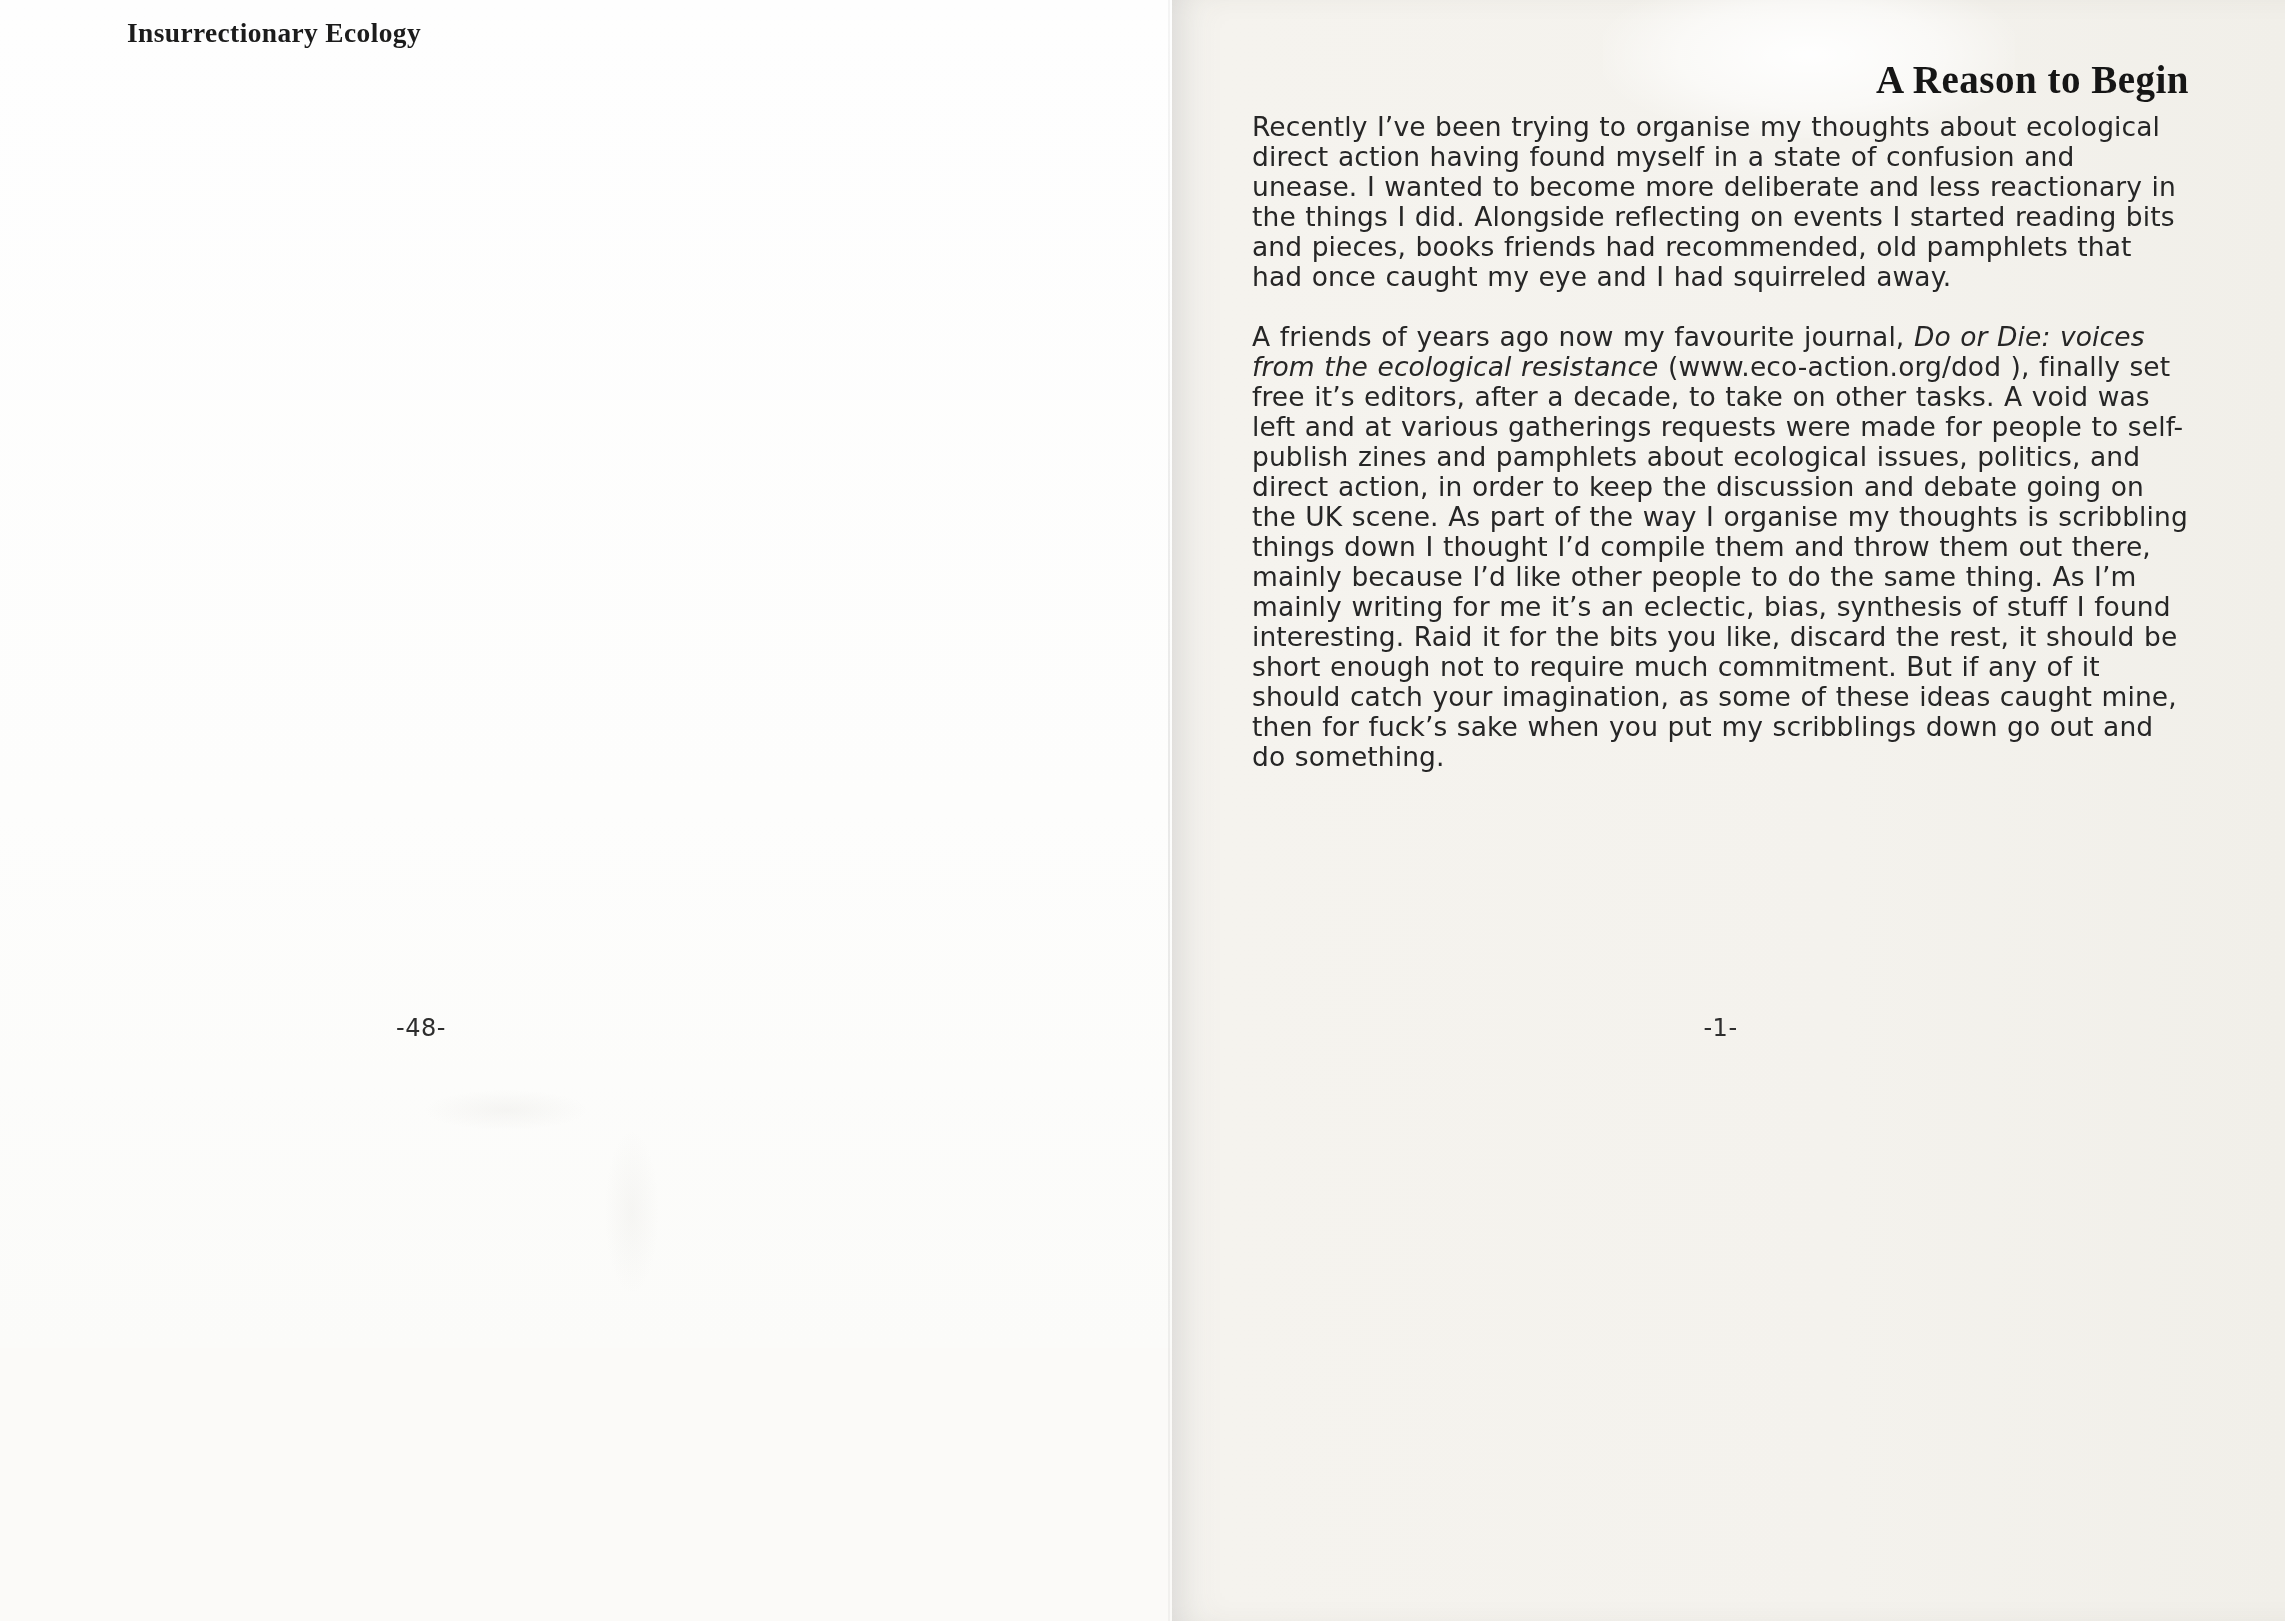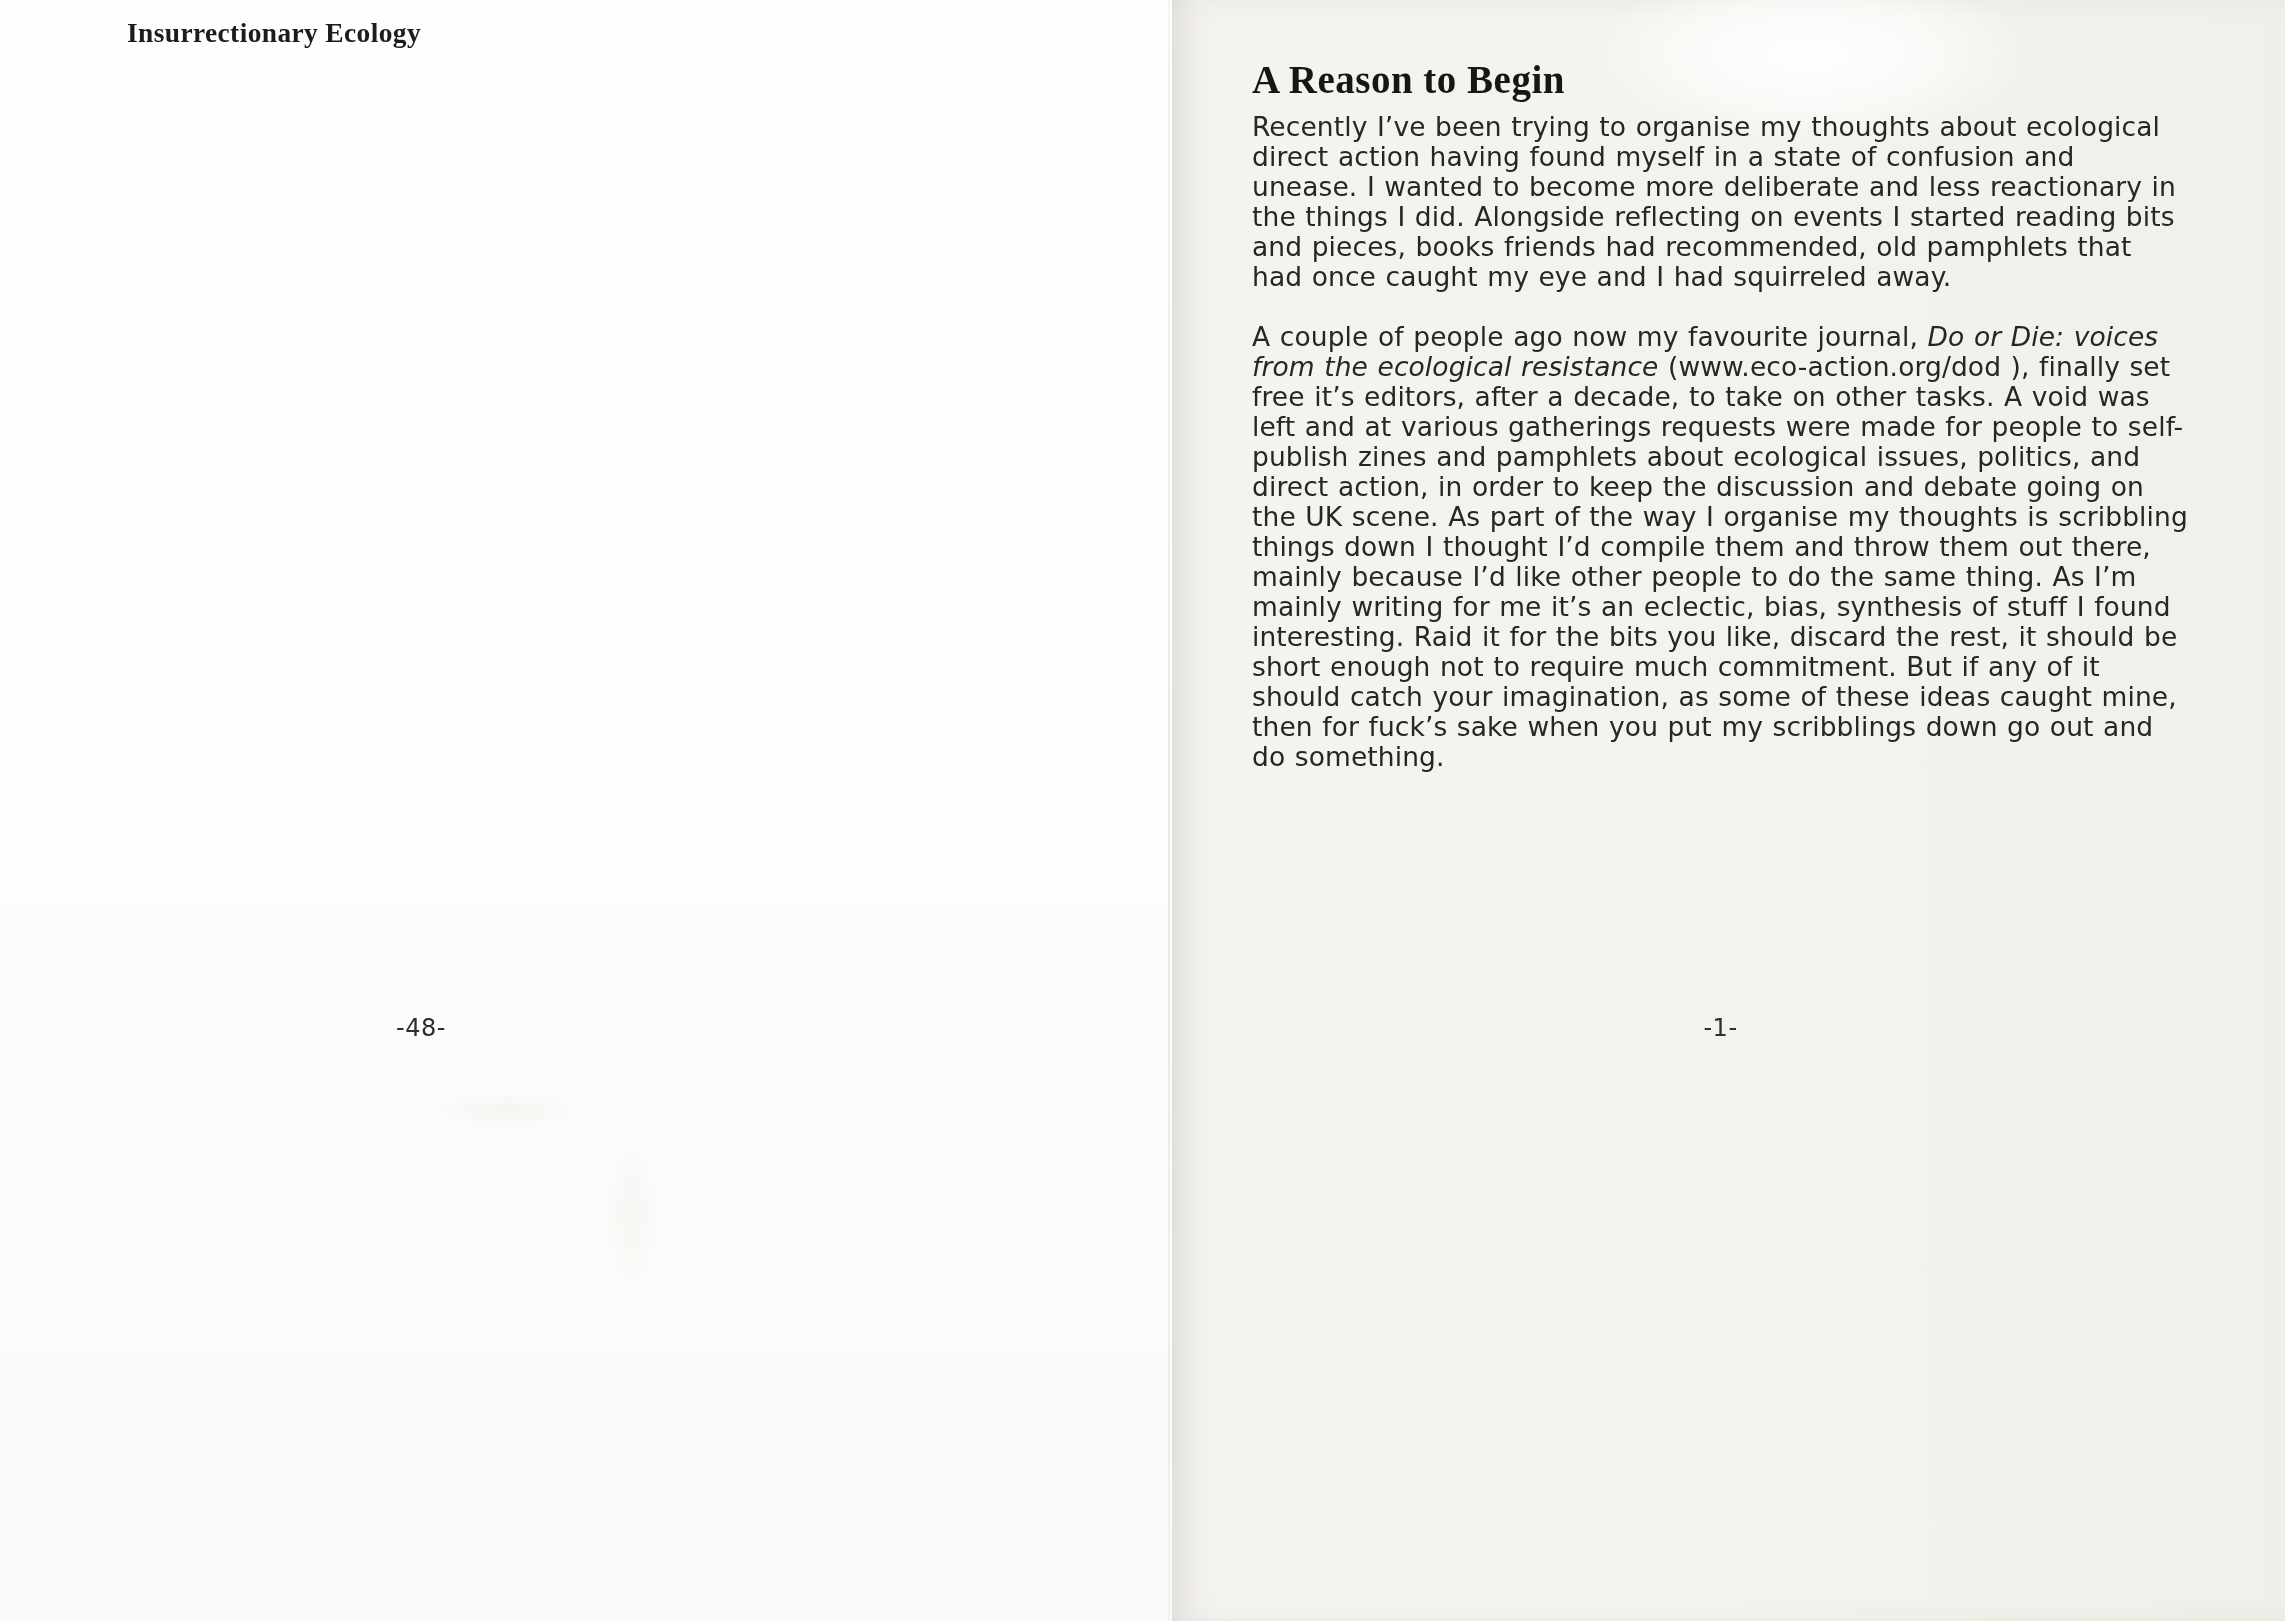--- a/index.html
+++ b/index.html
@@ -85,21 +85,21 @@
   .text-column {
     position: absolute;
     left: 80px;
     top: 57px;
     width: 937px;
     color: #262626;
   }
 
   .chapter-title {
     margin: 0 0 9.8px 0;
-    text-align: left;
+    text-align: right;
     font-family: "Liberation Serif", serif;
     font-weight: 700;
     font-size: 39px;
     letter-spacing: 0.5px;
     color: #161616;
   }
 
   .text-column p {
     margin: 8px 0 30px 0;
     font-size: 26.5px;
@@ -154,21 +154,21 @@
 
   <div class="page-right">
     <div class="scan-flash"></div>
 
     <div class="text-column">
       <h1 class="chapter-title">A Reason to Begin</h1>
 
       <p>Recently I’ve been trying to organise my thoughts about ecological direct action having found myself in a state of confusion and unease. I wanted to become more deliberate and less reactionary in the things I did. Alongside reflecting on events I started reading bits and pieces, books friends had recommended, old pamphlets that had once caught my eye and I had squirreled away.</p>
 
       <p>
-        <span>A couple of people ago now my favourite journal,</span>
+        <span>A friends of years ago now my favourite journal,</span>
         <span class="italic">Do or Die: voices from the ecological resistance</span>
         <span>(www.eco-action.org/dod ), finally set free it’s editors, after a decade, to take on other tasks. A void was left and at various gatherings requests were made for people to self-publish zines and pamphlets about ecological issues, politics, and direct action, in order to keep the discussion and debate going on the UK scene. As part of the way I organise my thoughts is scribbling things down I thought I’d compile them and throw them out there, mainly because I’d like other people to do the same thing. As I’m mainly writing for me it’s an eclectic, bias, synthesis of stuff I found interesting. Raid it for the bits you like, discard the rest, it should be short enough not to require much commitment. But if any of it should catch your imagination, as some of these ideas caught mine, then for fuck’s sake when you put my scribblings down go out and do something.</span>
       </p>
 
     </div>
 
     <div class="page-number page-number-right">-1-</div>
   </div>
 
 </div>

